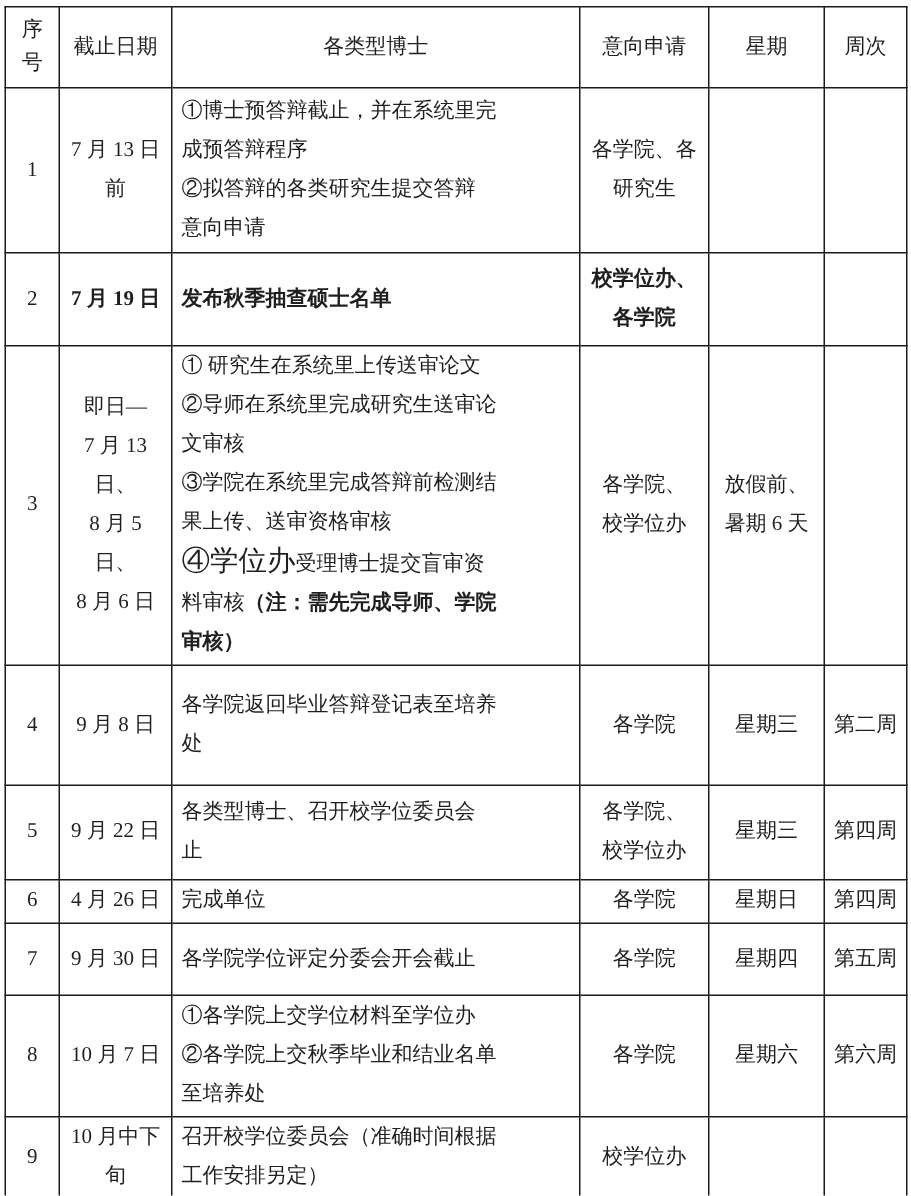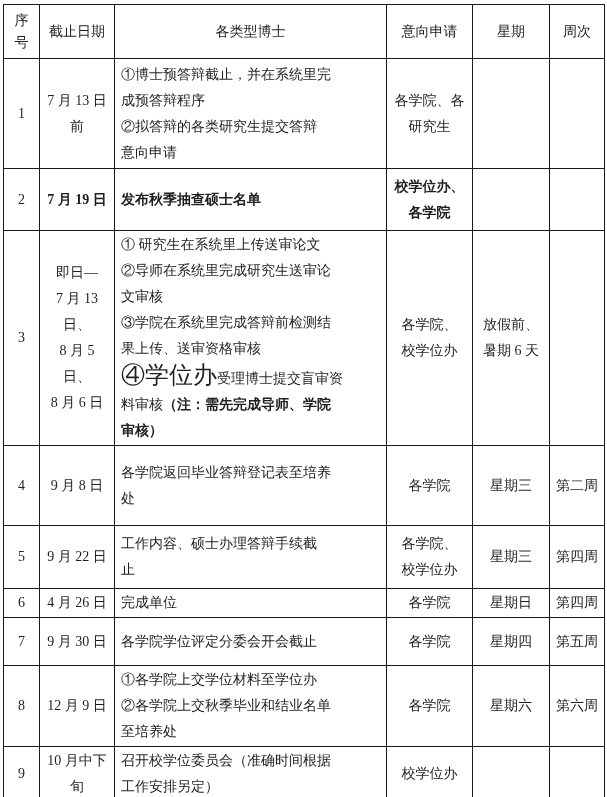--- a/index.html
+++ b/index.html
@@ -50,21 +50,21 @@
     text-align: left;
     padding-left: 7px;
     padding-right: 4px;
   }
   tr.bold-row td.c-date,
   tr.bold-row td.c-content,
   tr.bold-row td.c-unit {
     font-weight: bold;
   }
   .seg-big {
-    font-size: 24px;
+    font-size: 19px;
   }
   .seg-bold {
     font-weight: bold;
   }
 </style>
 </head>
 <body>
 
 <div class="page">
   <table class="schedule">
@@ -135,21 +135,21 @@
           <td class="c-date">9 月 8 日</td>
           <td class="c-content">各学院返回毕业答辩登记表至培养
 处</td>
           <td class="c-unit">各学院</td>
           <td class="c-weekday">星期三</td>
           <td class="c-week">第二周</td>
         </tr>
         <tr style="height: 63px;">
           <td class="c-no">5</td>
           <td class="c-date">9 月 22 日</td>
-          <td class="c-content">工作内容、硕士办理答辩手续截
+          <td class="c-content">各类型博士、召开校学位委员会
 止</td>
           <td class="c-unit">各学院、
 校学位办</td>
           <td class="c-weekday">星期三</td>
           <td class="c-week">第四周</td>
         </tr>
         <tr style="height: 29px;">
           <td class="c-no">6</td>
           <td class="c-date">4 月 26 日</td>
           <td class="c-content">完成单位</td>
@@ -160,21 +160,21 @@
         <tr style="height: 48px;">
           <td class="c-no">7</td>
           <td class="c-date">9 月 30 日</td>
           <td class="c-content">各学院学位评定分委会开会截止</td>
           <td class="c-unit">各学院</td>
           <td class="c-weekday">星期四</td>
           <td class="c-week">第五周</td>
         </tr>
         <tr style="height: 80px;">
           <td class="c-no">8</td>
-          <td class="c-date">12 月 9 日</td>
+          <td class="c-date">10 月 7 日</td>
           <td class="c-content">①各学院上交学位材料至学位办
 ②各学院上交秋季毕业和结业名单
 至培养处</td>
           <td class="c-unit">各学院</td>
           <td class="c-weekday">星期六</td>
           <td class="c-week">第六周</td>
         </tr>
         <tr style="height: 50px;">
           <td class="c-no">9</td>
           <td class="c-date">10 月中下

